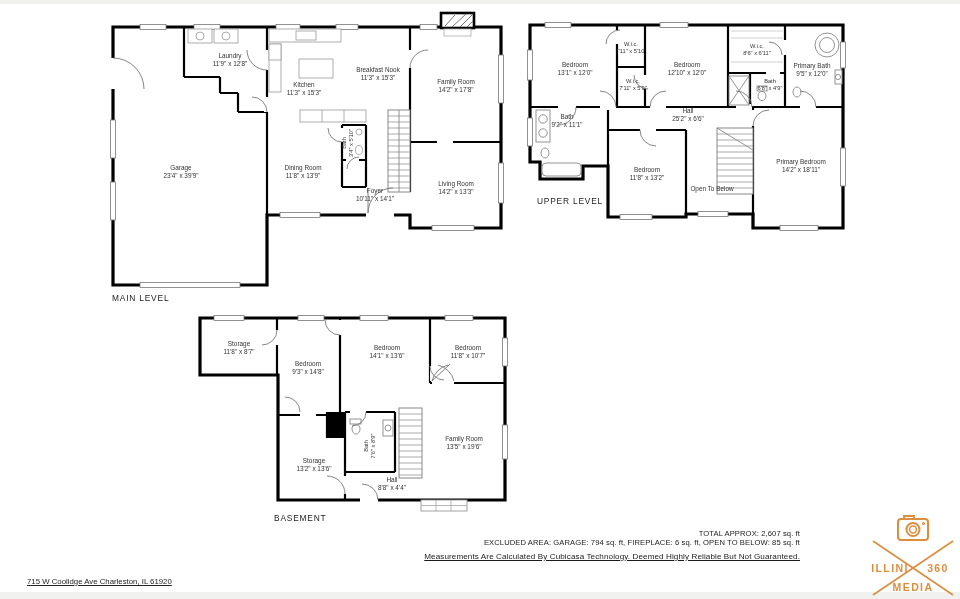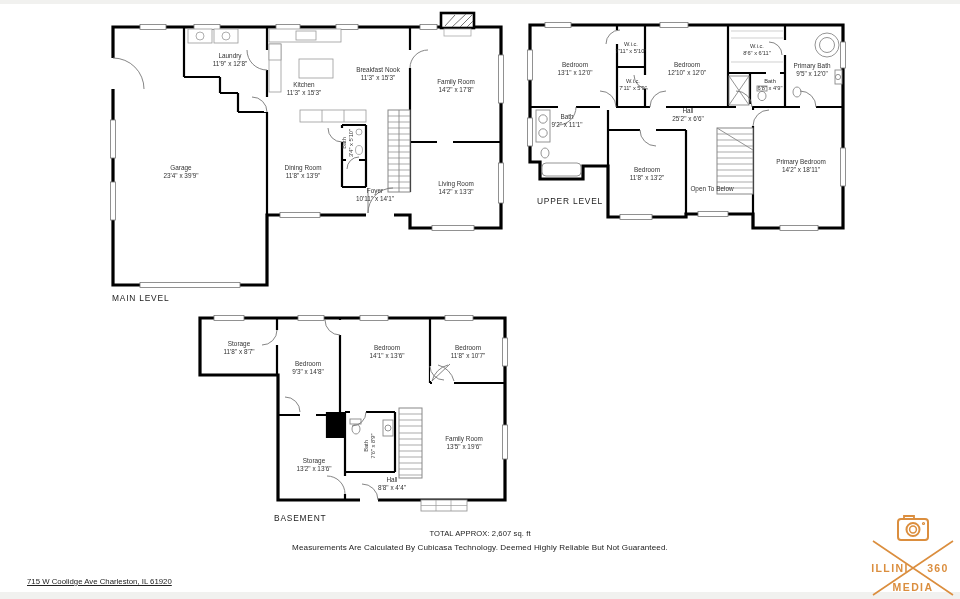--- a/index.html
+++ b/index.html
@@ -1,22 +1,22 @@
 <!DOCTYPE html>
 <html><head>
 <meta charset="utf-8">
 <style>
   html,body{margin:0;padding:0;background:#fff;}
   #stage{position:relative;width:960px;height:599px;background:#ffffff;overflow:hidden;
          font-family:"Liberation Sans","DejaVu Sans",sans-serif;}
   .edge{position:absolute;left:0;width:960px;background:#f1f1ef;}
   #plan-svg{position:absolute;left:0;top:0;}
-  .footer{position:absolute;left:160px;width:640px;top:529px;text-align:center;
+  .footer{position:absolute;left:160px;width:640px;top:529px;text-align:right;
           color:#1b1b1b;font-size:7.6px;line-height:9.2px;letter-spacing:.1px;}
-  .footer .disclaimer{margin-top:4.5px;font-size:8.1px;}
+  .footer .disclaimer{margin-top:4.5px;font-size:8.1px;text-decoration:underline;}
   .addr{position:absolute;left:27px;top:577px;font-size:7.8px;color:#222;text-decoration:underline;}
   #logo-svg{position:absolute;left:866px;top:511px;}
   svg text{font-family:"Liberation Sans","DejaVu Sans",sans-serif;}
   .room-name,.room-dims{font-size:6.4px;fill:#333;}
   .room-small{font-size:5.7px;fill:#333;}
   .lvl{font-size:8.4px;fill:#1c1c1c;letter-spacing:.8px;}
   .logo-word{font-weight:bold;letter-spacing:1.4px;}
 </style>
 </head>
 <body>
@@ -293,20 +293,21 @@
         <text class="room-dims" x="464" y="449">13'5" x 19'6"</text>
         <text class="room-name" x="392" y="482">Hall</text>
         <text class="room-dims" x="392" y="490">8'8" x 4'4"</text>
       </g>
       <text class="lvl" x="274" y="521">BASEMENT</text>
     </g>
   </svg>
 
   <div class="footer">
     <div>TOTAL APPROX: 2,607 sq. ft</div>
+    <div>EXCLUDED AREA: GARAGE: 794 sq. ft, FIREPLACE: 6 sq. ft, OPEN TO BELOW: 85 sq. ft</div>
     <div class="disclaimer">Measurements Are Calculated By Cubicasa Technology. Deemed Highly Reliable But Not Guaranteed.</div>
   </div>
 
   <div class="addr">715 W Coolidge Ave Charleston, IL  61920</div>
 
   <svg id="logo-svg" width="94" height="88" viewBox="0 0 94 88">
     <g stroke="#DB8E3E" fill="none" stroke-width="1.6">
       <path d="M7,30 L87,84 M87,30 L7,84"></path>
     </g>
     <g stroke="#DB8E3E" fill="none" stroke-width="2">

